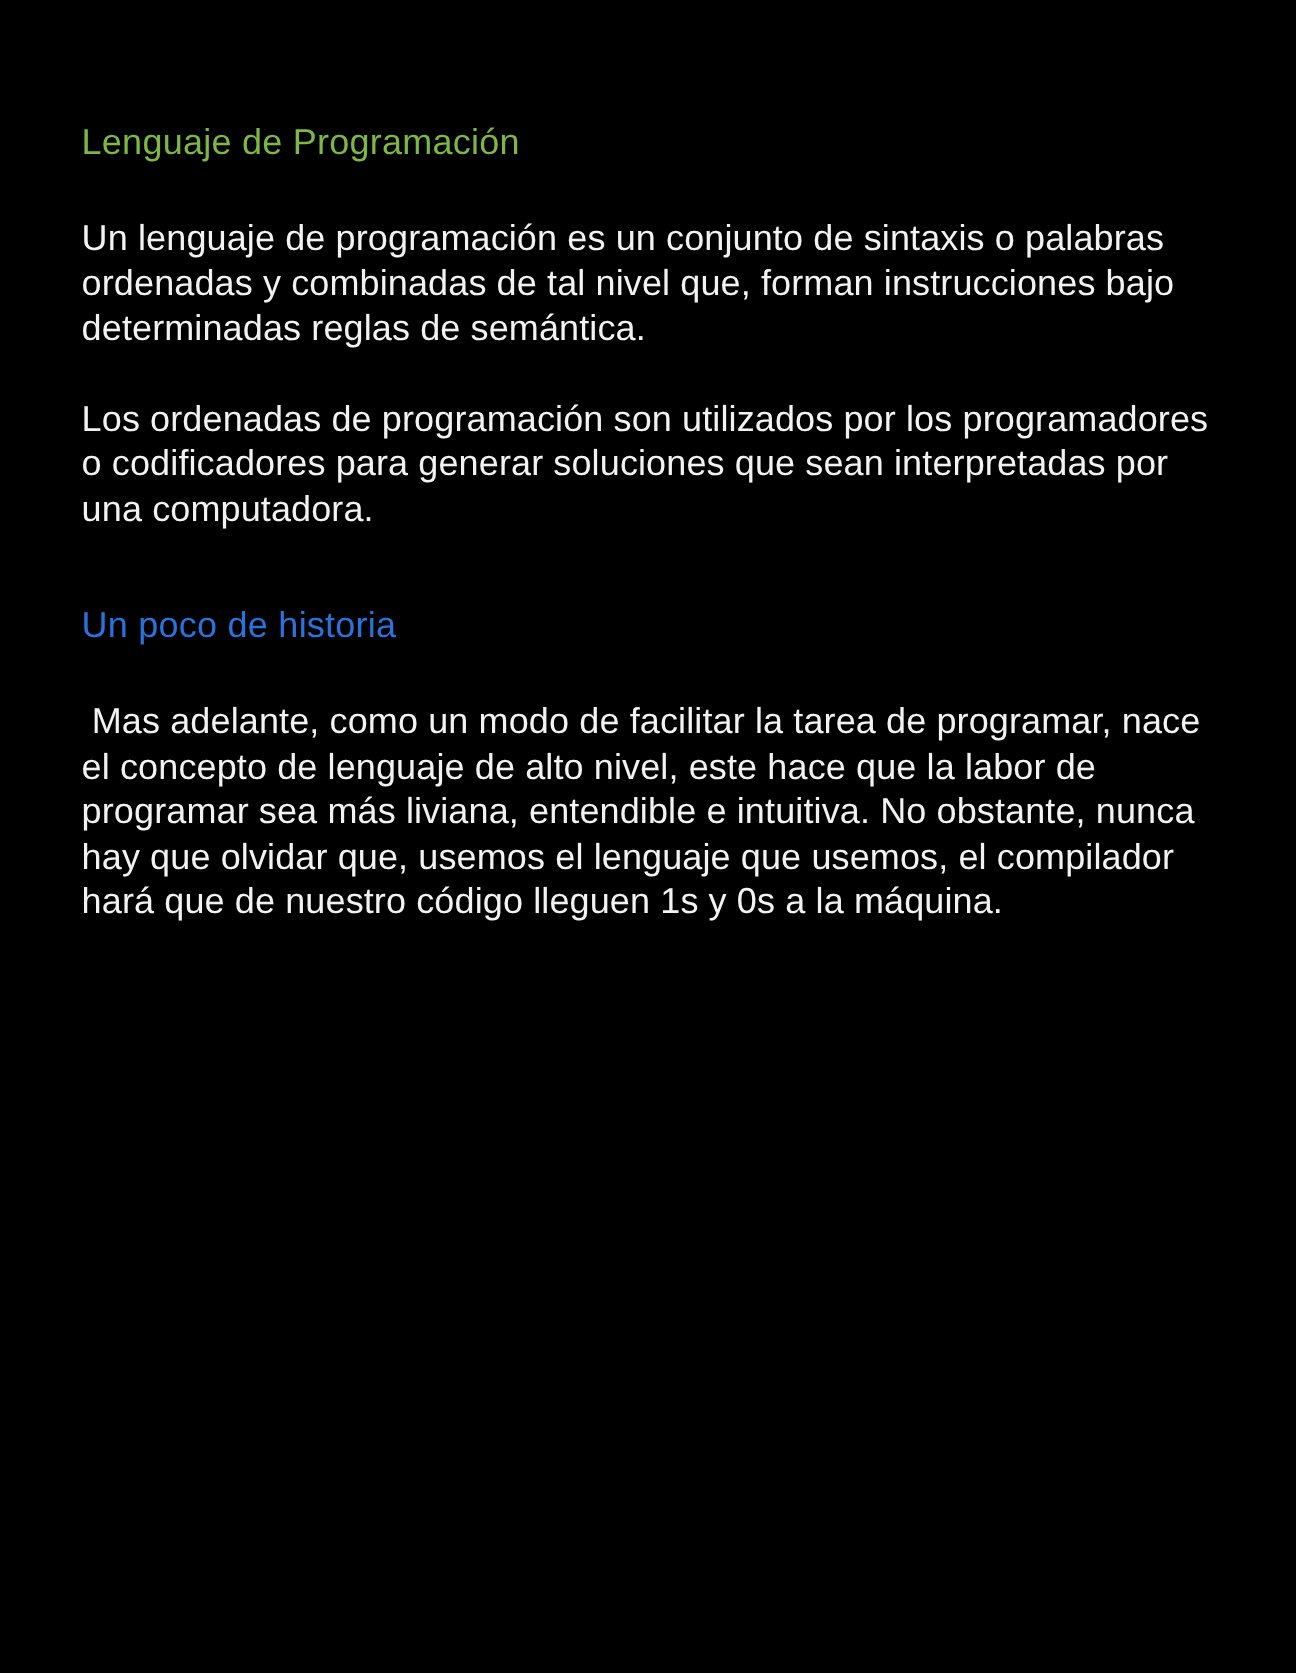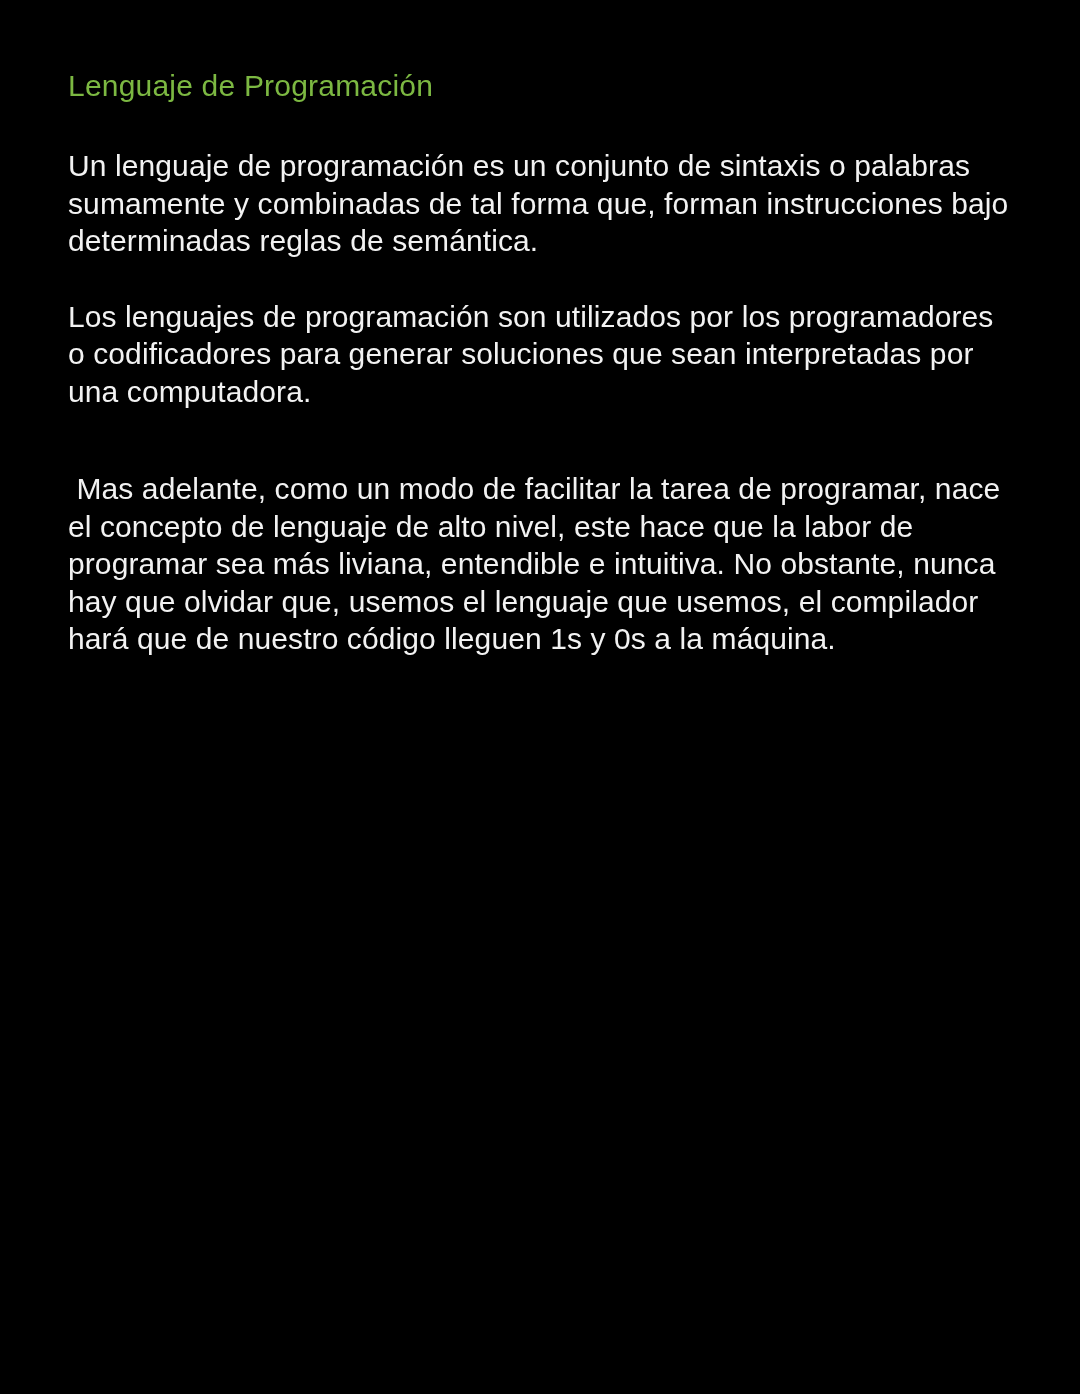--- a/index.html
+++ b/index.html
@@ -10,21 +10,21 @@
   body {
     width: 1080px;
     height: 1394px;
     overflow: hidden;
     font-family: "Liberation Sans", sans-serif;
   }
   .page {
     box-sizing: border-box;
     width: 1080px;
     height: 1394px;
-    padding: 67px 64px 0 68px;
+    padding: 100px 64px 0 68px;
     background: #000000;
   }
   .heading {
     font-size: 30px;
     line-height: 38px;
     font-weight: 400;
     margin: 0 0 42px 0;
     letter-spacing: 0.2px;
   }
   .heading.green { color: #7cb842; }
@@ -39,22 +39,23 @@
   }
   .page p.gap-after { margin-bottom: 60px; }
 </style>
 </head>
 <body>
 
 <main class="page">
 
   <h2 class="heading green">Lenguaje de Programación</h2>
 
-  <p>Un lenguaje de programación es un conjunto de sintaxis o palabras sumamente y combinadas de tal forma que, forman instrucciones bajo determinadas reglas de semántica.</p>
+  <p>Un lenguaje de programación es un conjunto de sintaxis o palabras ordenadas y combinadas de tal nivel que, forman instrucciones bajo determinadas reglas de semántica.</p>
 
-  <p class="gap-after">Los lenguajes de programación son utilizados por los programadores o codificadores para generar soluciones que sean interpretadas por una computadora.</p>
+  <p class="gap-after">Los ordenadas de programación son utilizados por los programadores o codificadores para generar soluciones que sean interpretadas por una computadora.</p>
 
+  <h2 class="heading blue">Un poco de historia</h2>
 
 
 
   <p> Mas adelante, como un modo de facilitar la tarea de programar, nace el concepto de lenguaje de alto nivel, este hace que la labor de programar sea más liviana, entendible e intuitiva. No obstante, nunca hay que olvidar que, usemos el lenguaje que usemos, el compilador hará que de nuestro código lleguen 1s y 0s a la máquina.</p>
 
 </main>
 
 </body></html>

